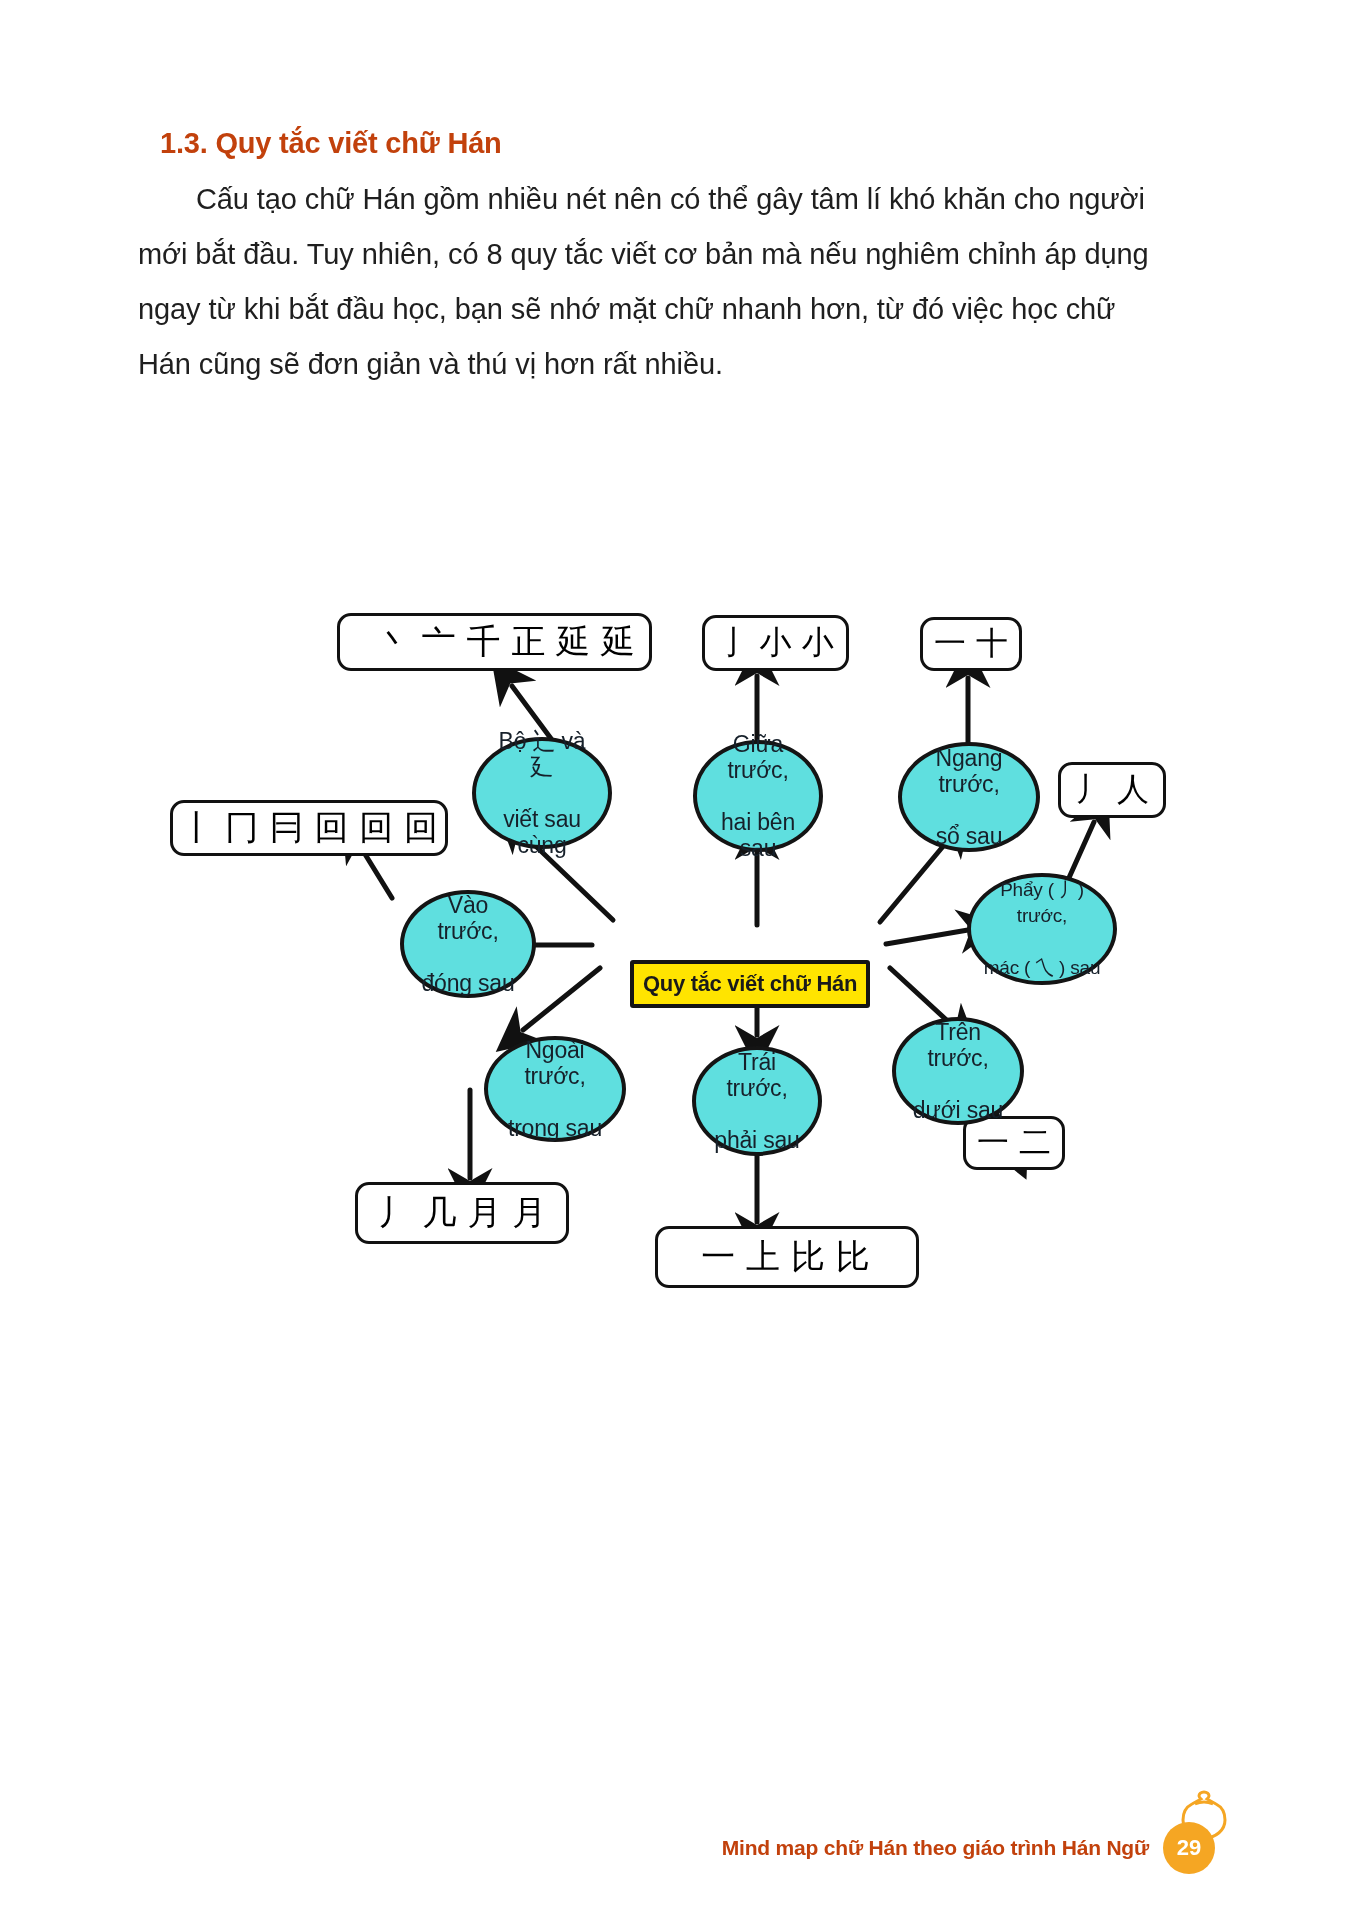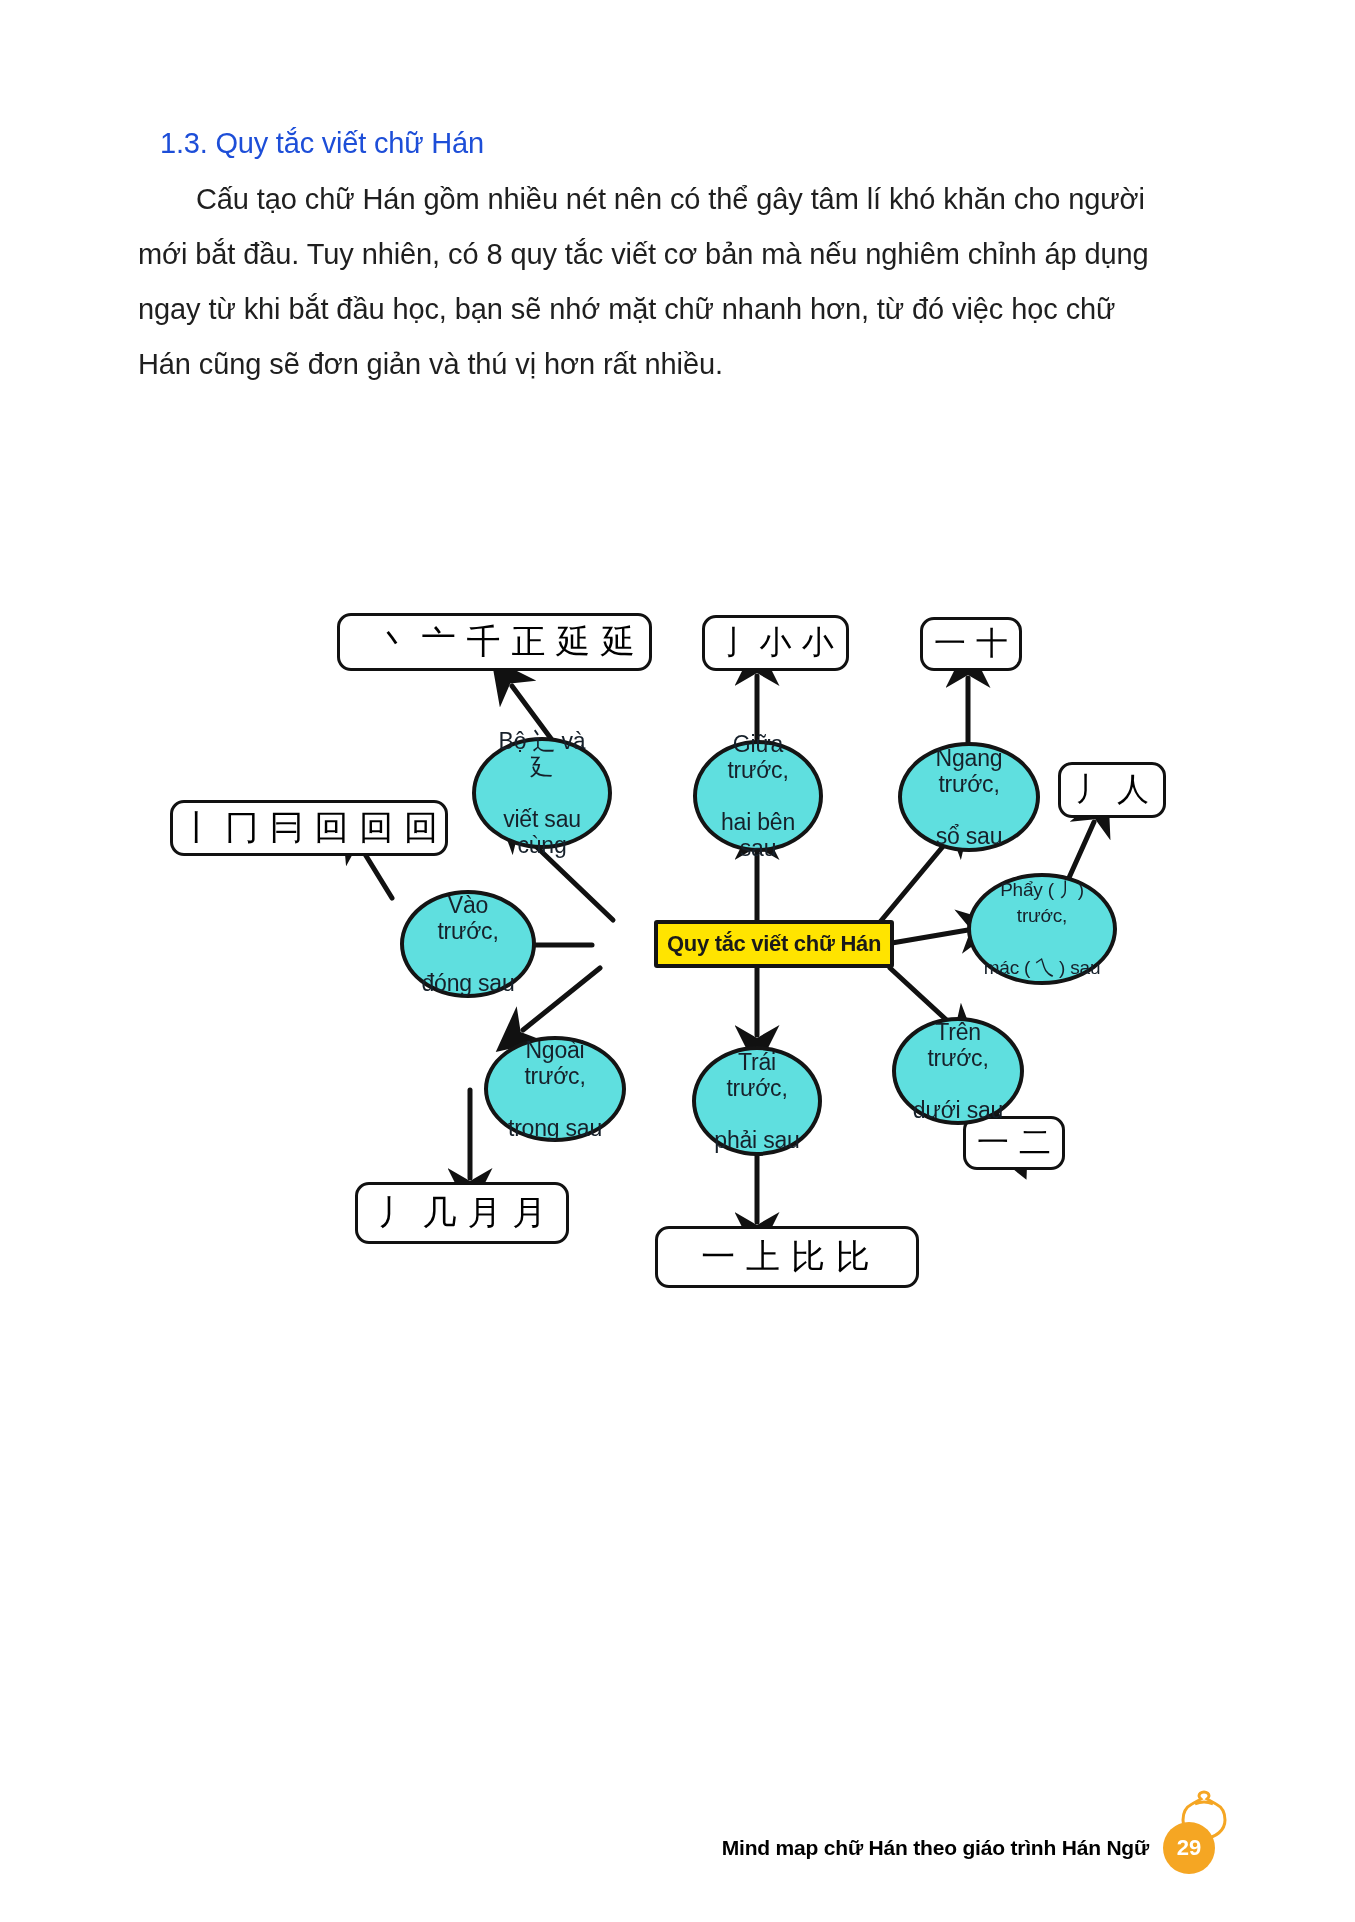--- a/index.html
+++ b/index.html
@@ -16,22 +16,22 @@
     background: #ffffff;
     overflow: hidden;
   }
 
   
   .heading {
     position: absolute;
     left: 160px;
     top: 127px;
     font-size: 29px;
-    font-weight: normal;
-    color: #1d4ed8;
+    font-weight: bold;
+    color: #c2410c;
     letter-spacing: -0.2px;
   }
   .para {
     position: absolute;
     left: 138px;
     top: 172px;
     width: 1030px;
     font-size: 29px;
     line-height: 55px;
     color: #1f1f1f;
@@ -109,21 +109,21 @@
     bottom: 0;
     width: 1355px;
     height: 140px;
   }
   .footer-text {
     position: absolute;
     right: 206px;
     bottom: 62px;
     font-size: 21px;
     font-weight: bold;
-    color: #000000;
+    color: #c2410c;
     letter-spacing: -0.2px;
     white-space: nowrap;
   }
   .page-badge {
     position: absolute;
     right: 140px;
     bottom: 48px;
     width: 52px;
     height: 52px;
     border-radius: 50%;
@@ -280,21 +280,21 @@
     </span>
   </div>
 
   <div class="node" style="left:400px; top:890px; width:136px; height:108px;">
     <span>
       <span>Vào trước,</span><br>
       <span>đóng sau</span>
     </span>
   </div>
 
-  <div class="center-box" style="left:630px; top:920px; width:240px; height:48px;margin-left:24px;">
+  <div class="center-box" style="left:630px; top:960px; width:240px; height:48px;">
     <span>Quy tắc viết chữ Hán</span>
   </div>
 
   <div class="footer">
     <div class="footer-text">Mind map chữ Hán theo giáo trình Hán Ngữ</div>
 
     <svg class="pot-icon" viewBox="0 0 66 66">
       <path d="M33 8 c-3 0 -5 2 -5 4 c0 1 1 2 2 3 l-9 5 c-6 3 -9 9 -9 16 c0 10 9 18 21 18 c12 0 21 -8 21 -18 c0 -7 -3 -13 -9 -16 l-9 -5 c1 -1 2 -2 2 -3 c0 -2 -2 -4 -5 -4 z" fill="none" stroke="#f5a623" stroke-width="3"></path>
       <path d="M24 20 q9 -4 18 0" fill="none" stroke="#f5a623" stroke-width="3"></path>
     </svg>

